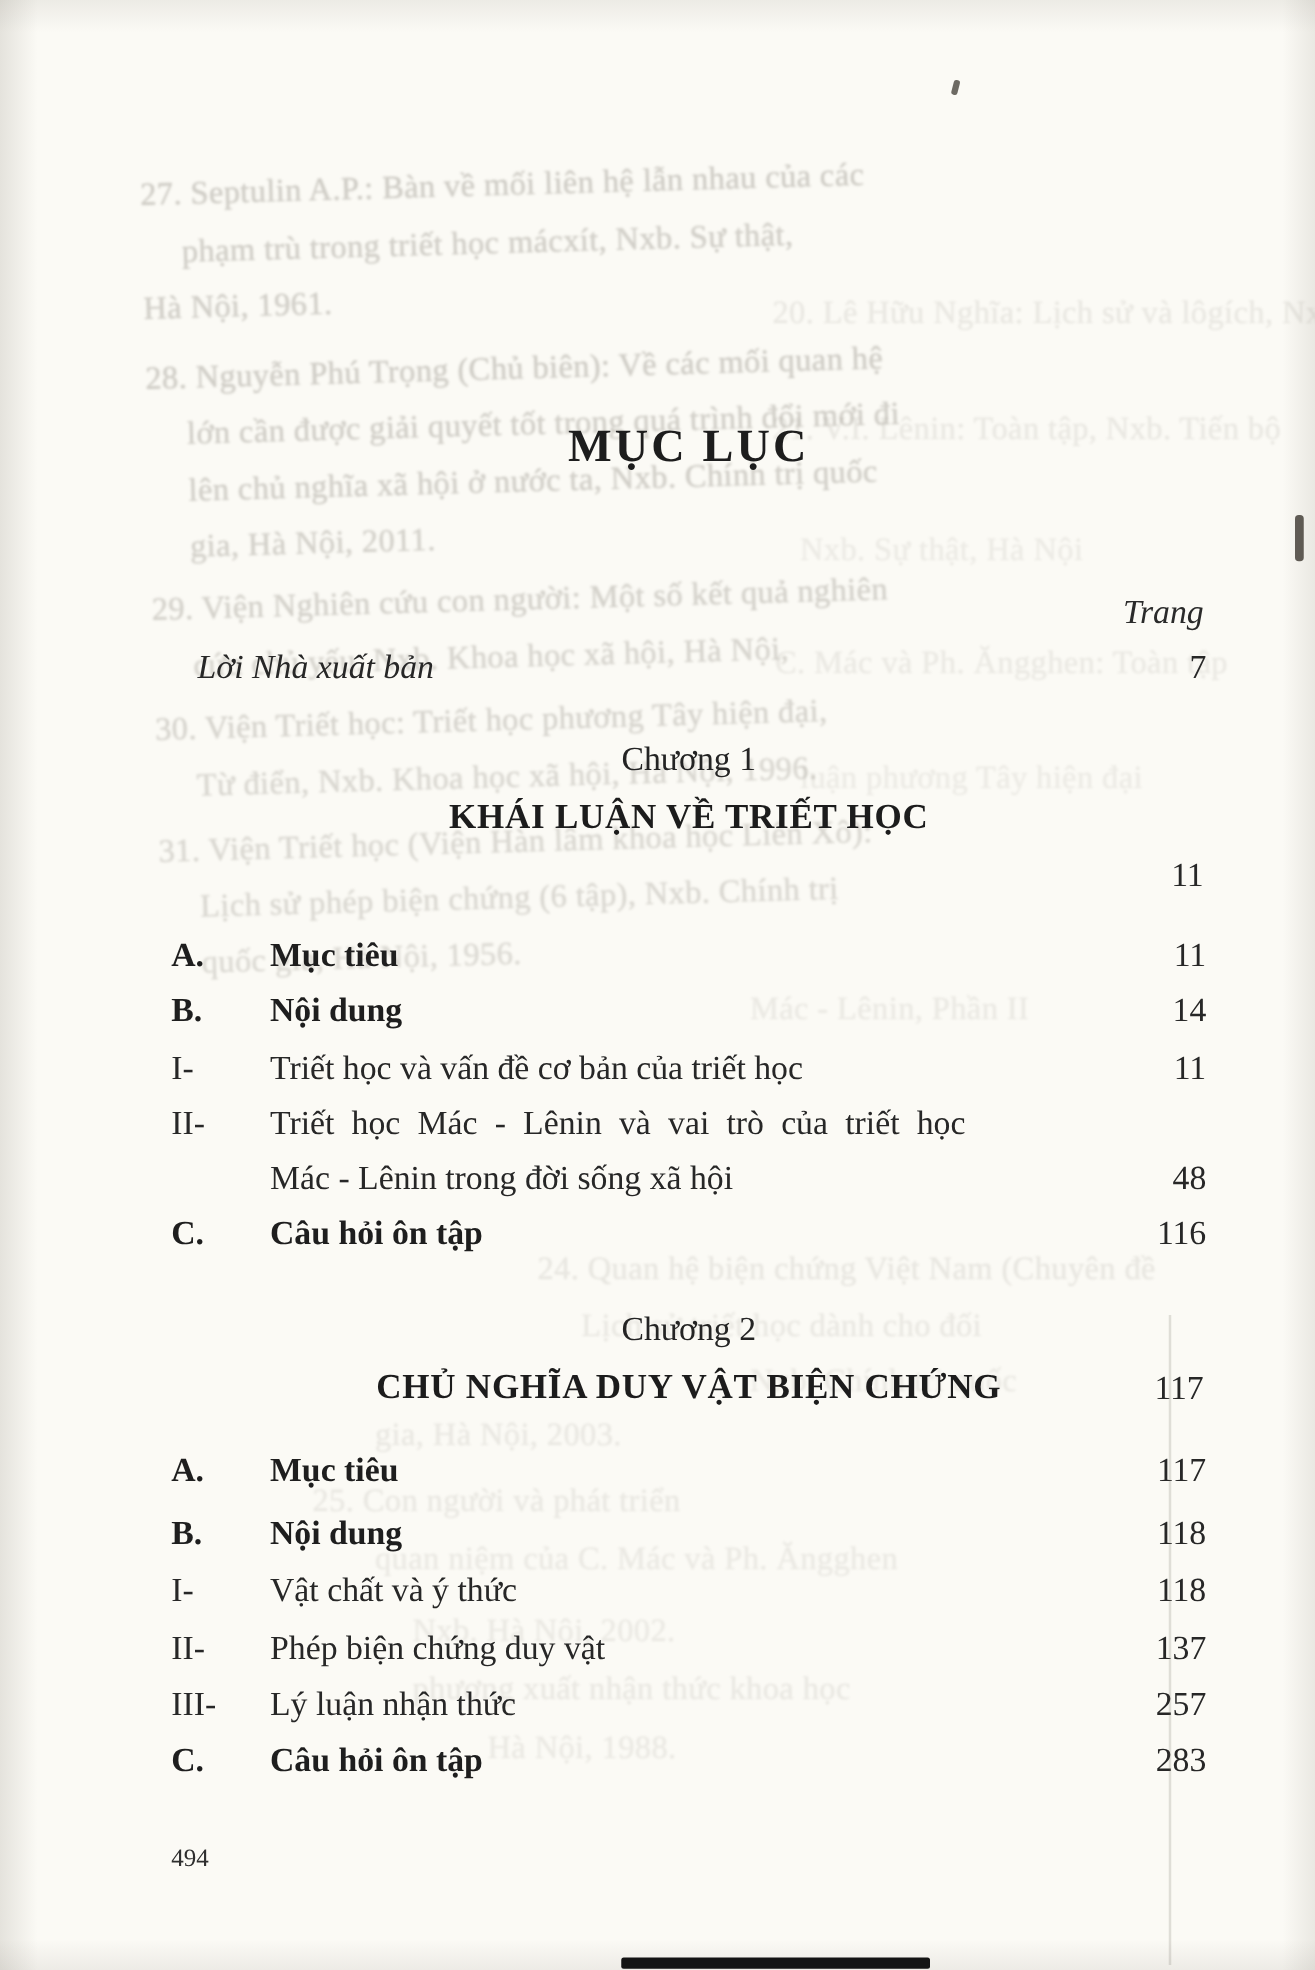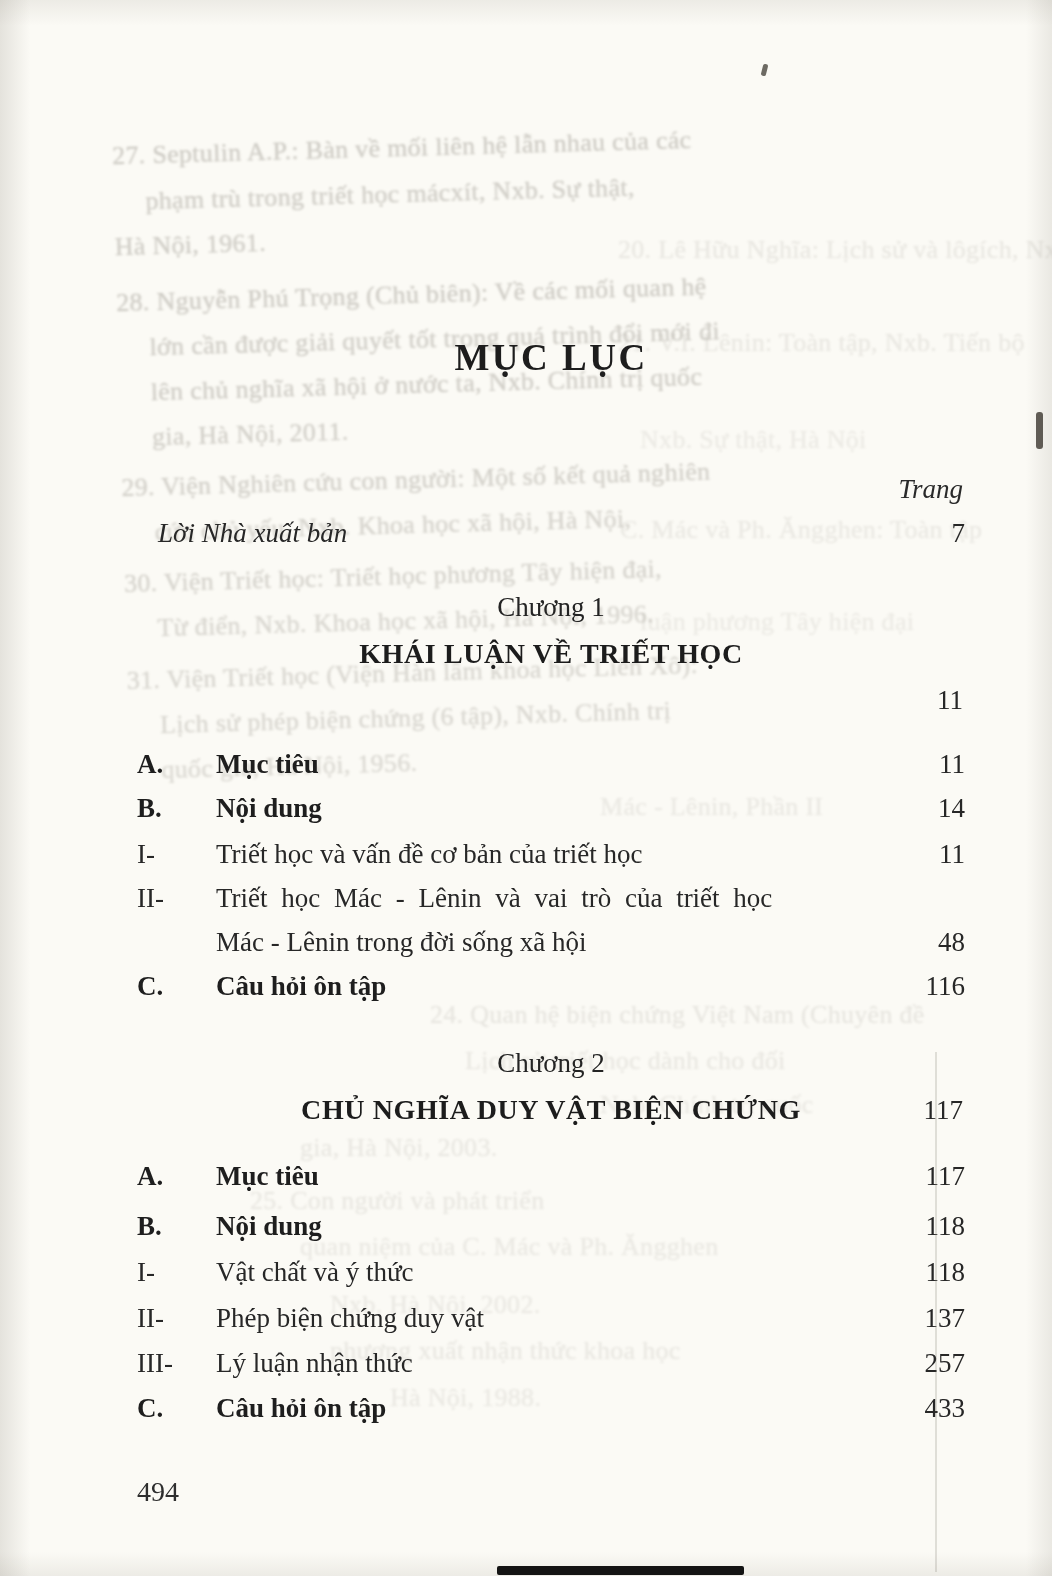--- a/index.html
+++ b/index.html
@@ -37,21 +37,21 @@
   .etext { flex:1 1 auto;margin-left:21px; }
   .pageno { flex:0 0 auto; min-width:72px; text-align:right; }
   .bold { font-weight:bold; color:#1e1e1e; }
   .italic { font-style:italic; }
   .center-row { position:absolute; left:0; right:0; text-align:center; font-size:27px; color:#242424; }
   .chap-label { }
   .chap-title { font-weight:bold; font-size:28px; letter-spacing:.6px; color:#1c1c1c; }
   .chap-page { position:absolute; right:2px; top:1px; font-weight:normal; font-size:27px;
     letter-spacing:0; color:#272727; }
   .justify-wide { word-spacing:7px; }
-  .footer-num { position:absolute; left:0; top:1476px; font-size:28px; color:#2e2e2e; }
+  .footer-num { position:absolute; left:0; top:1476px; font-size:20px; color:#2e2e2e; }
   
   .artifacts { position:absolute; inset:0; z-index:3; pointer-events:none; }
   .speck-top { position:absolute; left:762px; top:64px; width:5px; height:12px;
     background:#4a463f; border-radius:2px; transform:rotate(14deg); opacity:.8; }
   .edge-tick { position:absolute; right:9px; top:412px; width:7px; height:37px;
     background:#45413a; border-radius:3px; opacity:.85; }
   .crease-line { position:absolute; left:935px; top:1052px; width:2px; height:520px;
     background:rgba(100,95,84,.18); }
   .bottom-bar { position:absolute; left:497px; top:1566px; width:247px; height:9px;
     background:#141414; border-radius:2px; }
@@ -169,21 +169,21 @@
       <span class="pageno">137</span>
     </div>
     <div class="row" style="top:1347px">
       <span class="marker">III-</span>
       <span class="etext">Lý luận nhận thức</span>
       <span class="pageno">257</span>
     </div>
     <div class="row" style="top:1392px">
       <span class="marker bold">C.</span>
       <span class="etext bold">Câu hỏi ôn tập</span>
-      <span class="pageno">433</span>
+      <span class="pageno">283</span>
     </div>
 
     <div class="footer-num">494</div>
   </div>
 
   <div class="artifacts">
     <div class="speck-top"></div>
     <div class="edge-tick"></div>
     <div class="crease-line"></div>
     <div class="bottom-bar"></div>

